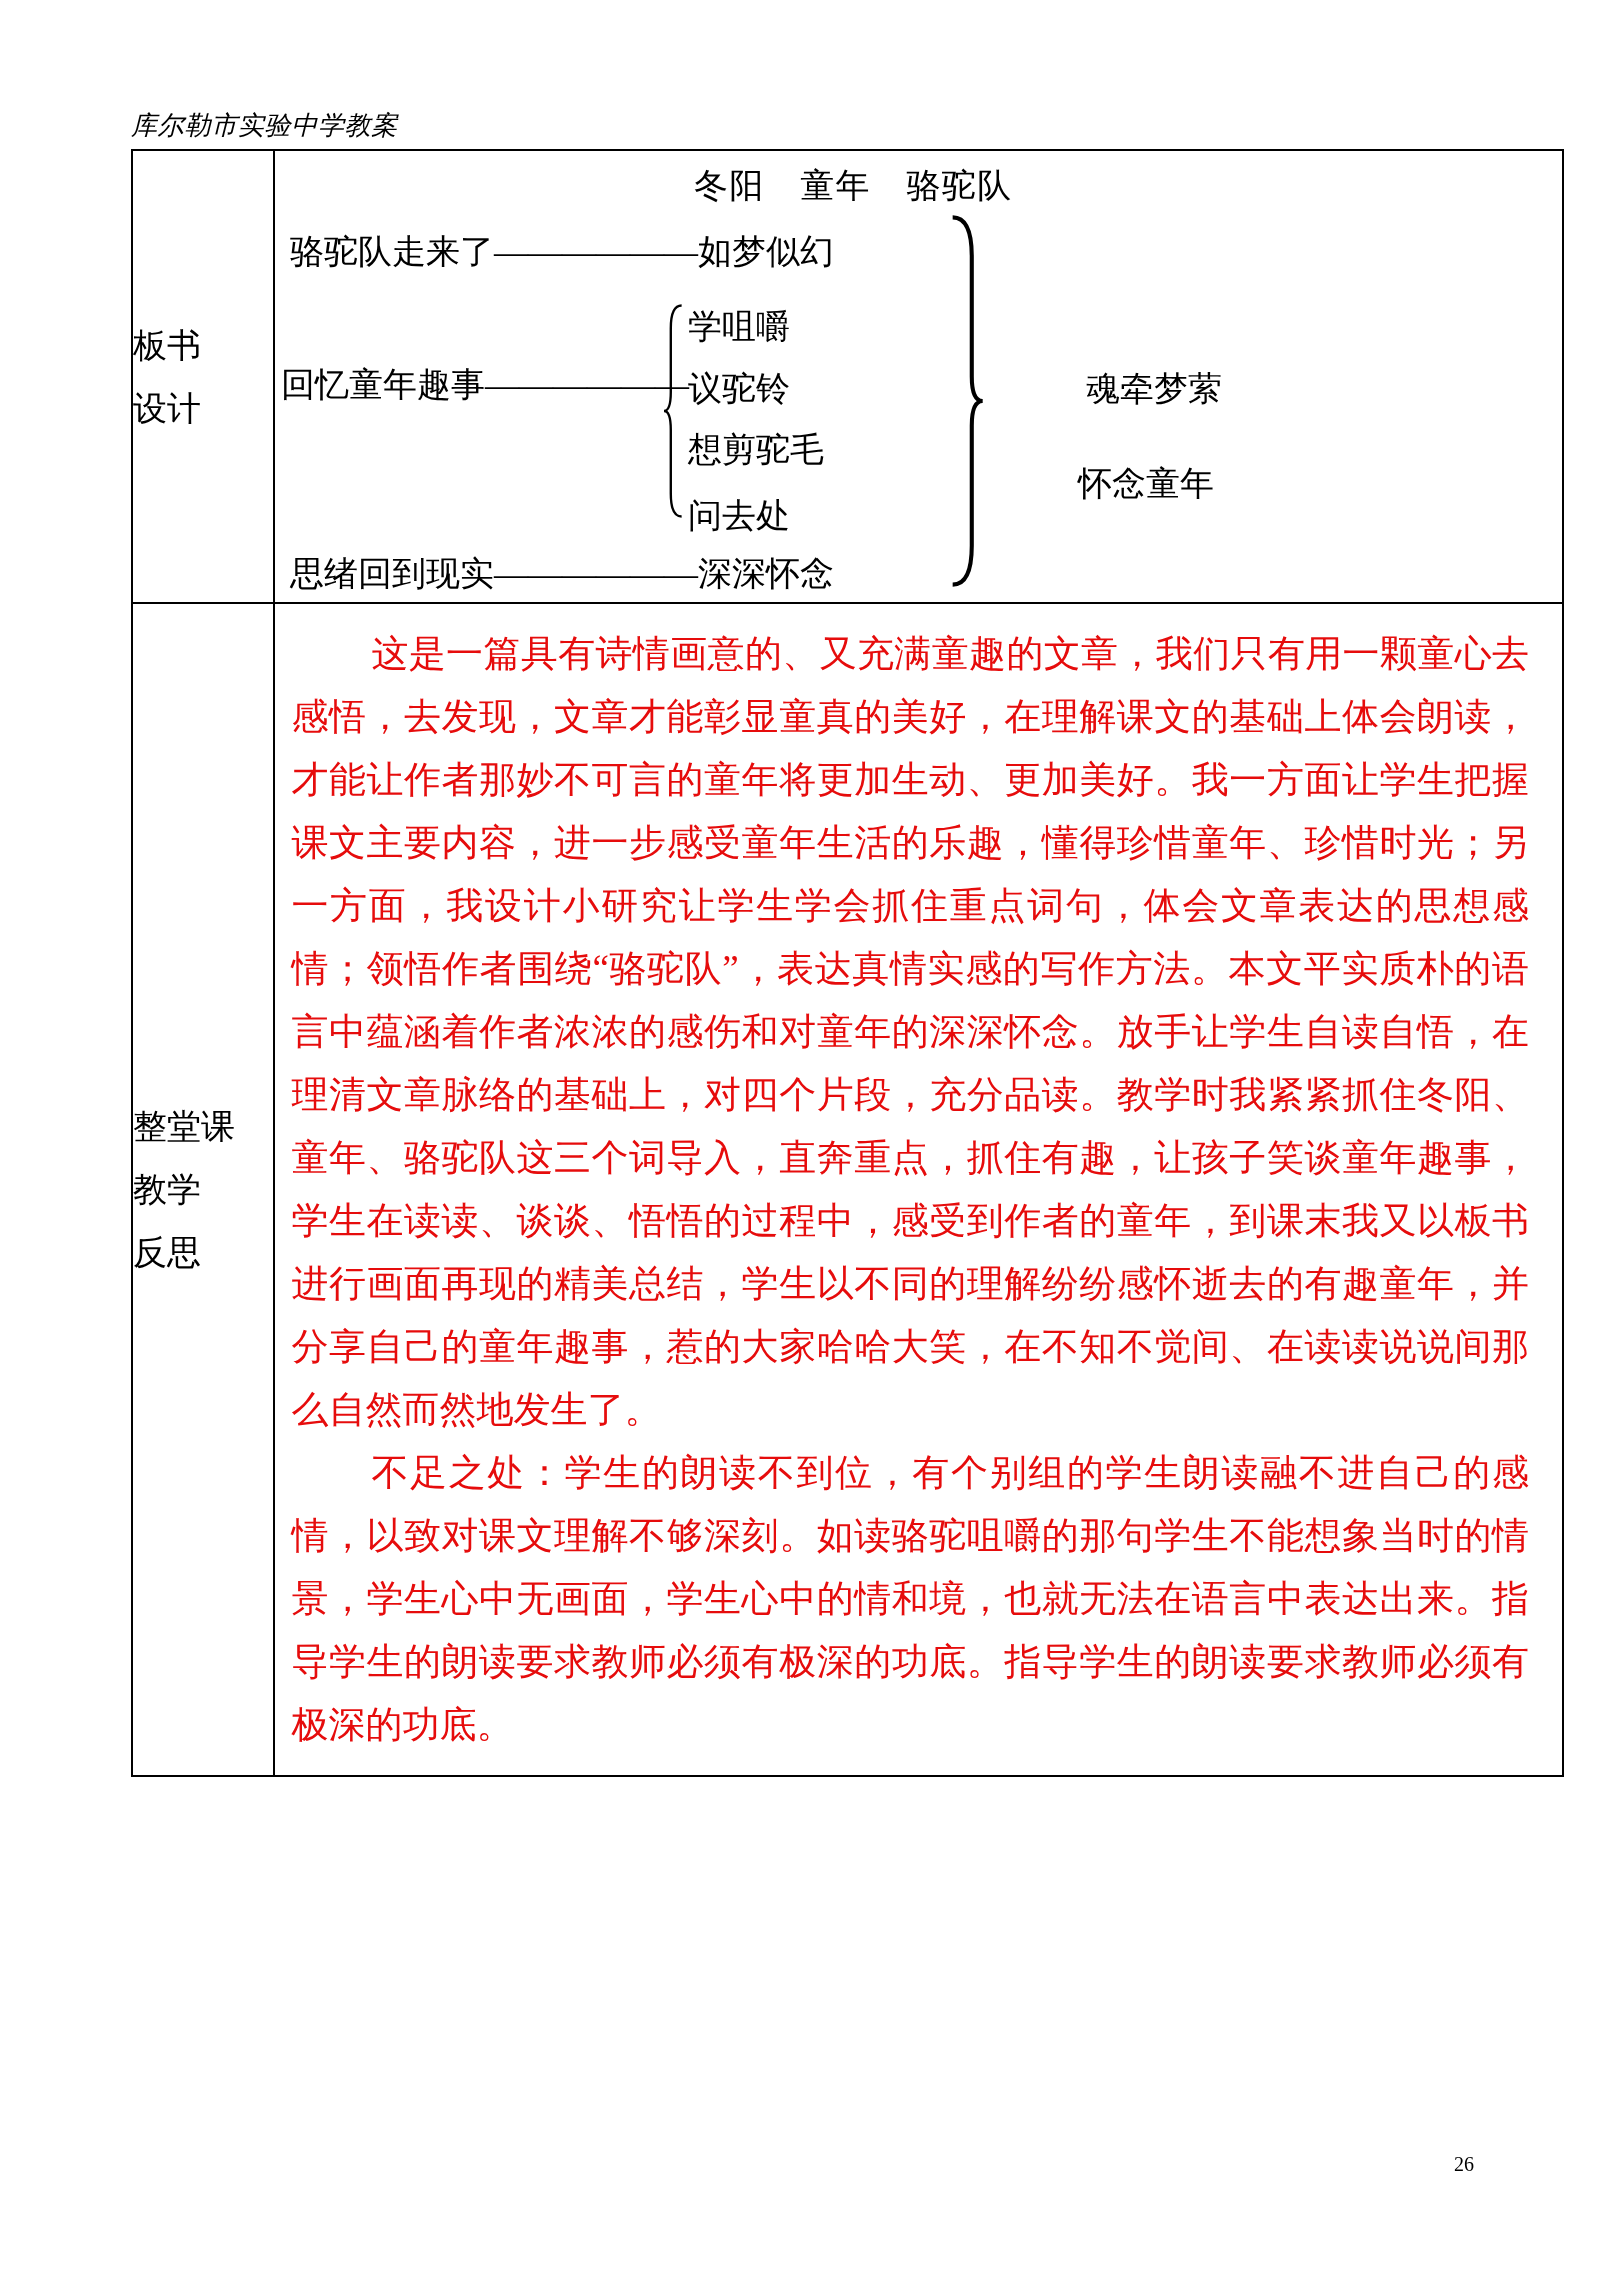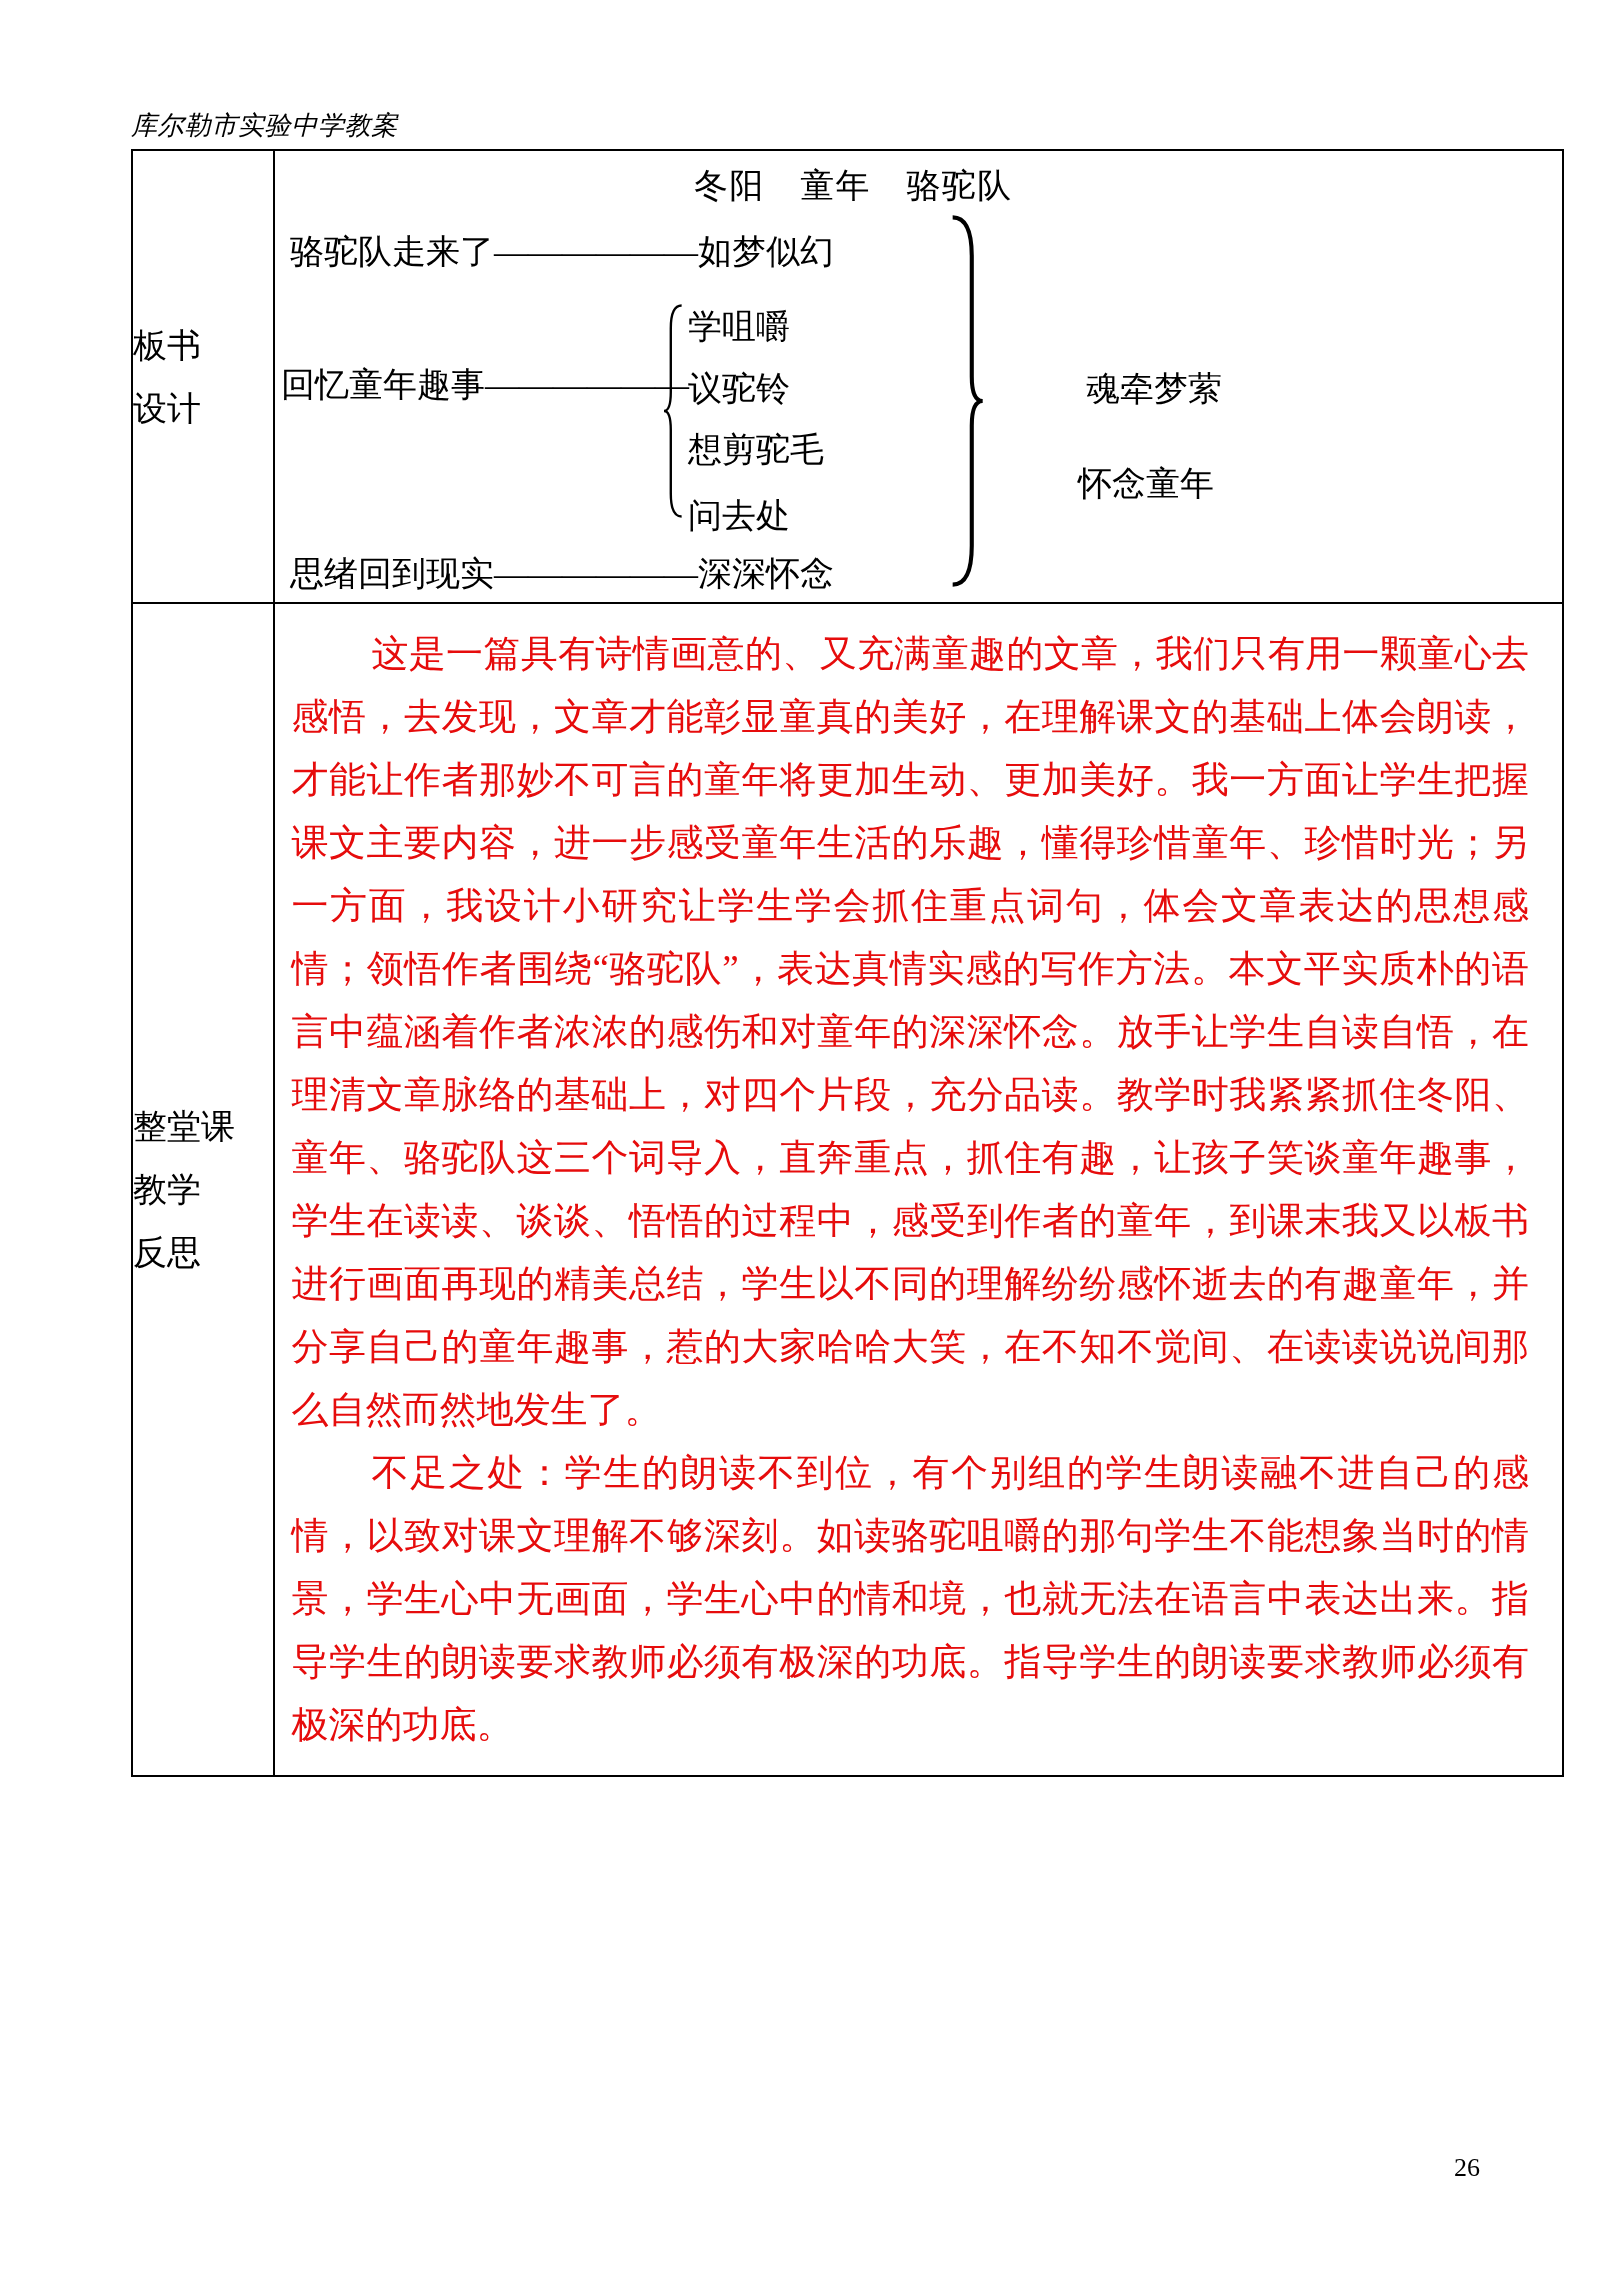--- a/index.html
+++ b/index.html
@@ -58,21 +58,21 @@
     padding: 17.7px 33px 0 16.4px;
     color: var(--reflection-red);
     font-size: 37px;
     line-height: 63px;
     text-align: justify;
   }
   .cell-reflection p { text-indent: 80px; }
 
   .page-number {
     position: absolute; left: 1454px; top: 2153px;
-    font-size: 26px;
+    font-size: 20px;
   }
 </style>
 </head>
 <body>
 
 <div class="page">
 
   <div class="header">库尔勒市实验中学教案</div>
 
   <table class="doc">

